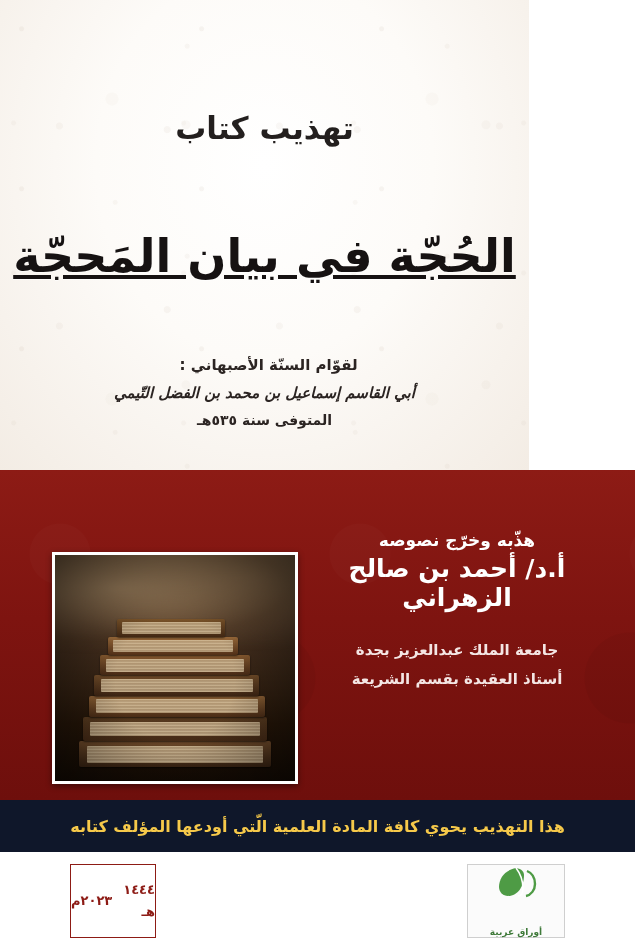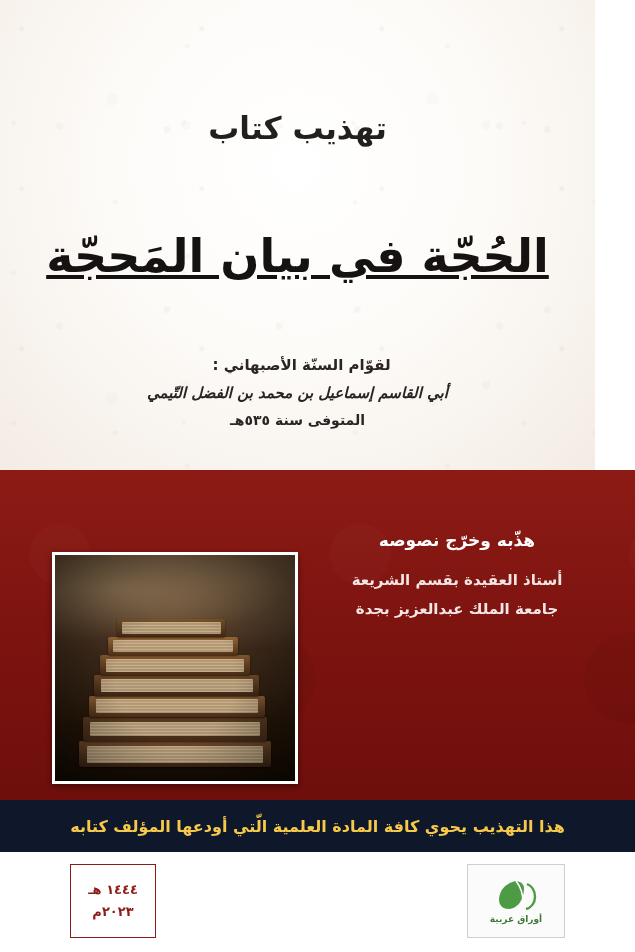--- a/index.html
+++ b/index.html
@@ -16,21 +16,21 @@
     height: 952px;
     overflow: hidden;
     background: #ffffff;
     margin: 0 auto;
   }
 
   
   .top-section {
     position: absolute;
     left: 0; top: 0;
-    width: 595px;
+    width: 529px;
     height: 470px;
     background:
       radial-gradient(ellipse at 50% 35%, #ffffff 0%, #fdfbf8 45%, #f3ece4 100%);
     overflow: hidden;
   }
   .top-texture {
     position: absolute;
     inset: 0;
     opacity: .55;
     background-image:
@@ -104,21 +104,21 @@
     position: absolute;
     right: 34px;
     top: 60px;
     width: 288px;
     text-align: center;
     color: #ffffff;
   }
   .editor-label {
     font-size: 17px;
     font-weight: bold;
-    margin-bottom: 16px;
+    margin-bottom: 4px;
     letter-spacing: .3px;
   }
   .editor-name {
     font-size: 25px;
     font-weight: bold;
     margin-bottom: 24px;
     letter-spacing: .3px;
   }
   .editor-affil {
     font-size: 15px;
@@ -227,27 +227,26 @@
     display: flex;
     flex-direction: row-reverse;
     align-items: stretch;
     justify-content: space-between;
   }
   .f-date {
     width: 84px;
     border: 1px solid #8d1b15;
     color: #8d1b15;
     display: flex;
-    flex-direction: column;
+    flex-direction: row;
     align-items: center;
     justify-content: center;
     font-size: 13px;
     font-weight: bold;
     line-height: 1.7;
-    text-align: center;
   }
   .f-center {
     flex: 1;
     text-align: center;
     padding: 4px 10px 0 10px;
   }
   .f-pub {
     color: #7e1410;
     font-size: 13.5px;
     font-weight: bold;
@@ -257,21 +256,21 @@
     color: #4a4a4a;
     font-size: 7.5px;
     line-height: 1.55;
   }
   .f-logo {
     width: 96px;
     border: 1px solid #cfcfcf;
     display: flex;
     flex-direction: column;
     align-items: center;
-    justify-content: center;
+    justify-content: space-between;
     background: #fbfbfb;
   }
   .f-logo svg { display: block; }
   .f-logo-text {
     font-size: 9px;
     color: #3f7a3a;
     font-weight: bold;
     margin-top: 2px;
   }
 </style>
@@ -292,23 +291,24 @@
       <div class="ln l2">أبي القاسم إسماعيل بن محمد بن الفضل التّيمي</div>
       <div class="ln l3">المتوفى سنة ٥٣٥هـ</div>
     </div>
   </div>
 
   <div class="mid-section">
     <div class="mid-texture"></div>
 
     <div class="editor-block">
       <div class="editor-label">هذّبه وخرّج نصوصه</div>
+      <div class="editor-name">أ.د/ أحمد بن صالح الزهراني</div>
       <div class="editor-affil">
+        <div>جامعة الملك عبدالعزيز بجدة</div>
         <div>أستاذ العقيدة بقسم الشريعة</div>
-        <div>جامعة الملك عبدالعزيز بجدة</div>
       </div>
     </div>
 
     <div class="book-photo">
       <div class="bp-bg"></div>
       <div class="bp-blur"></div>
       <div class="bp-stack">
         <div class="bk b1">
             <div class="pg"></div>
           </div>

